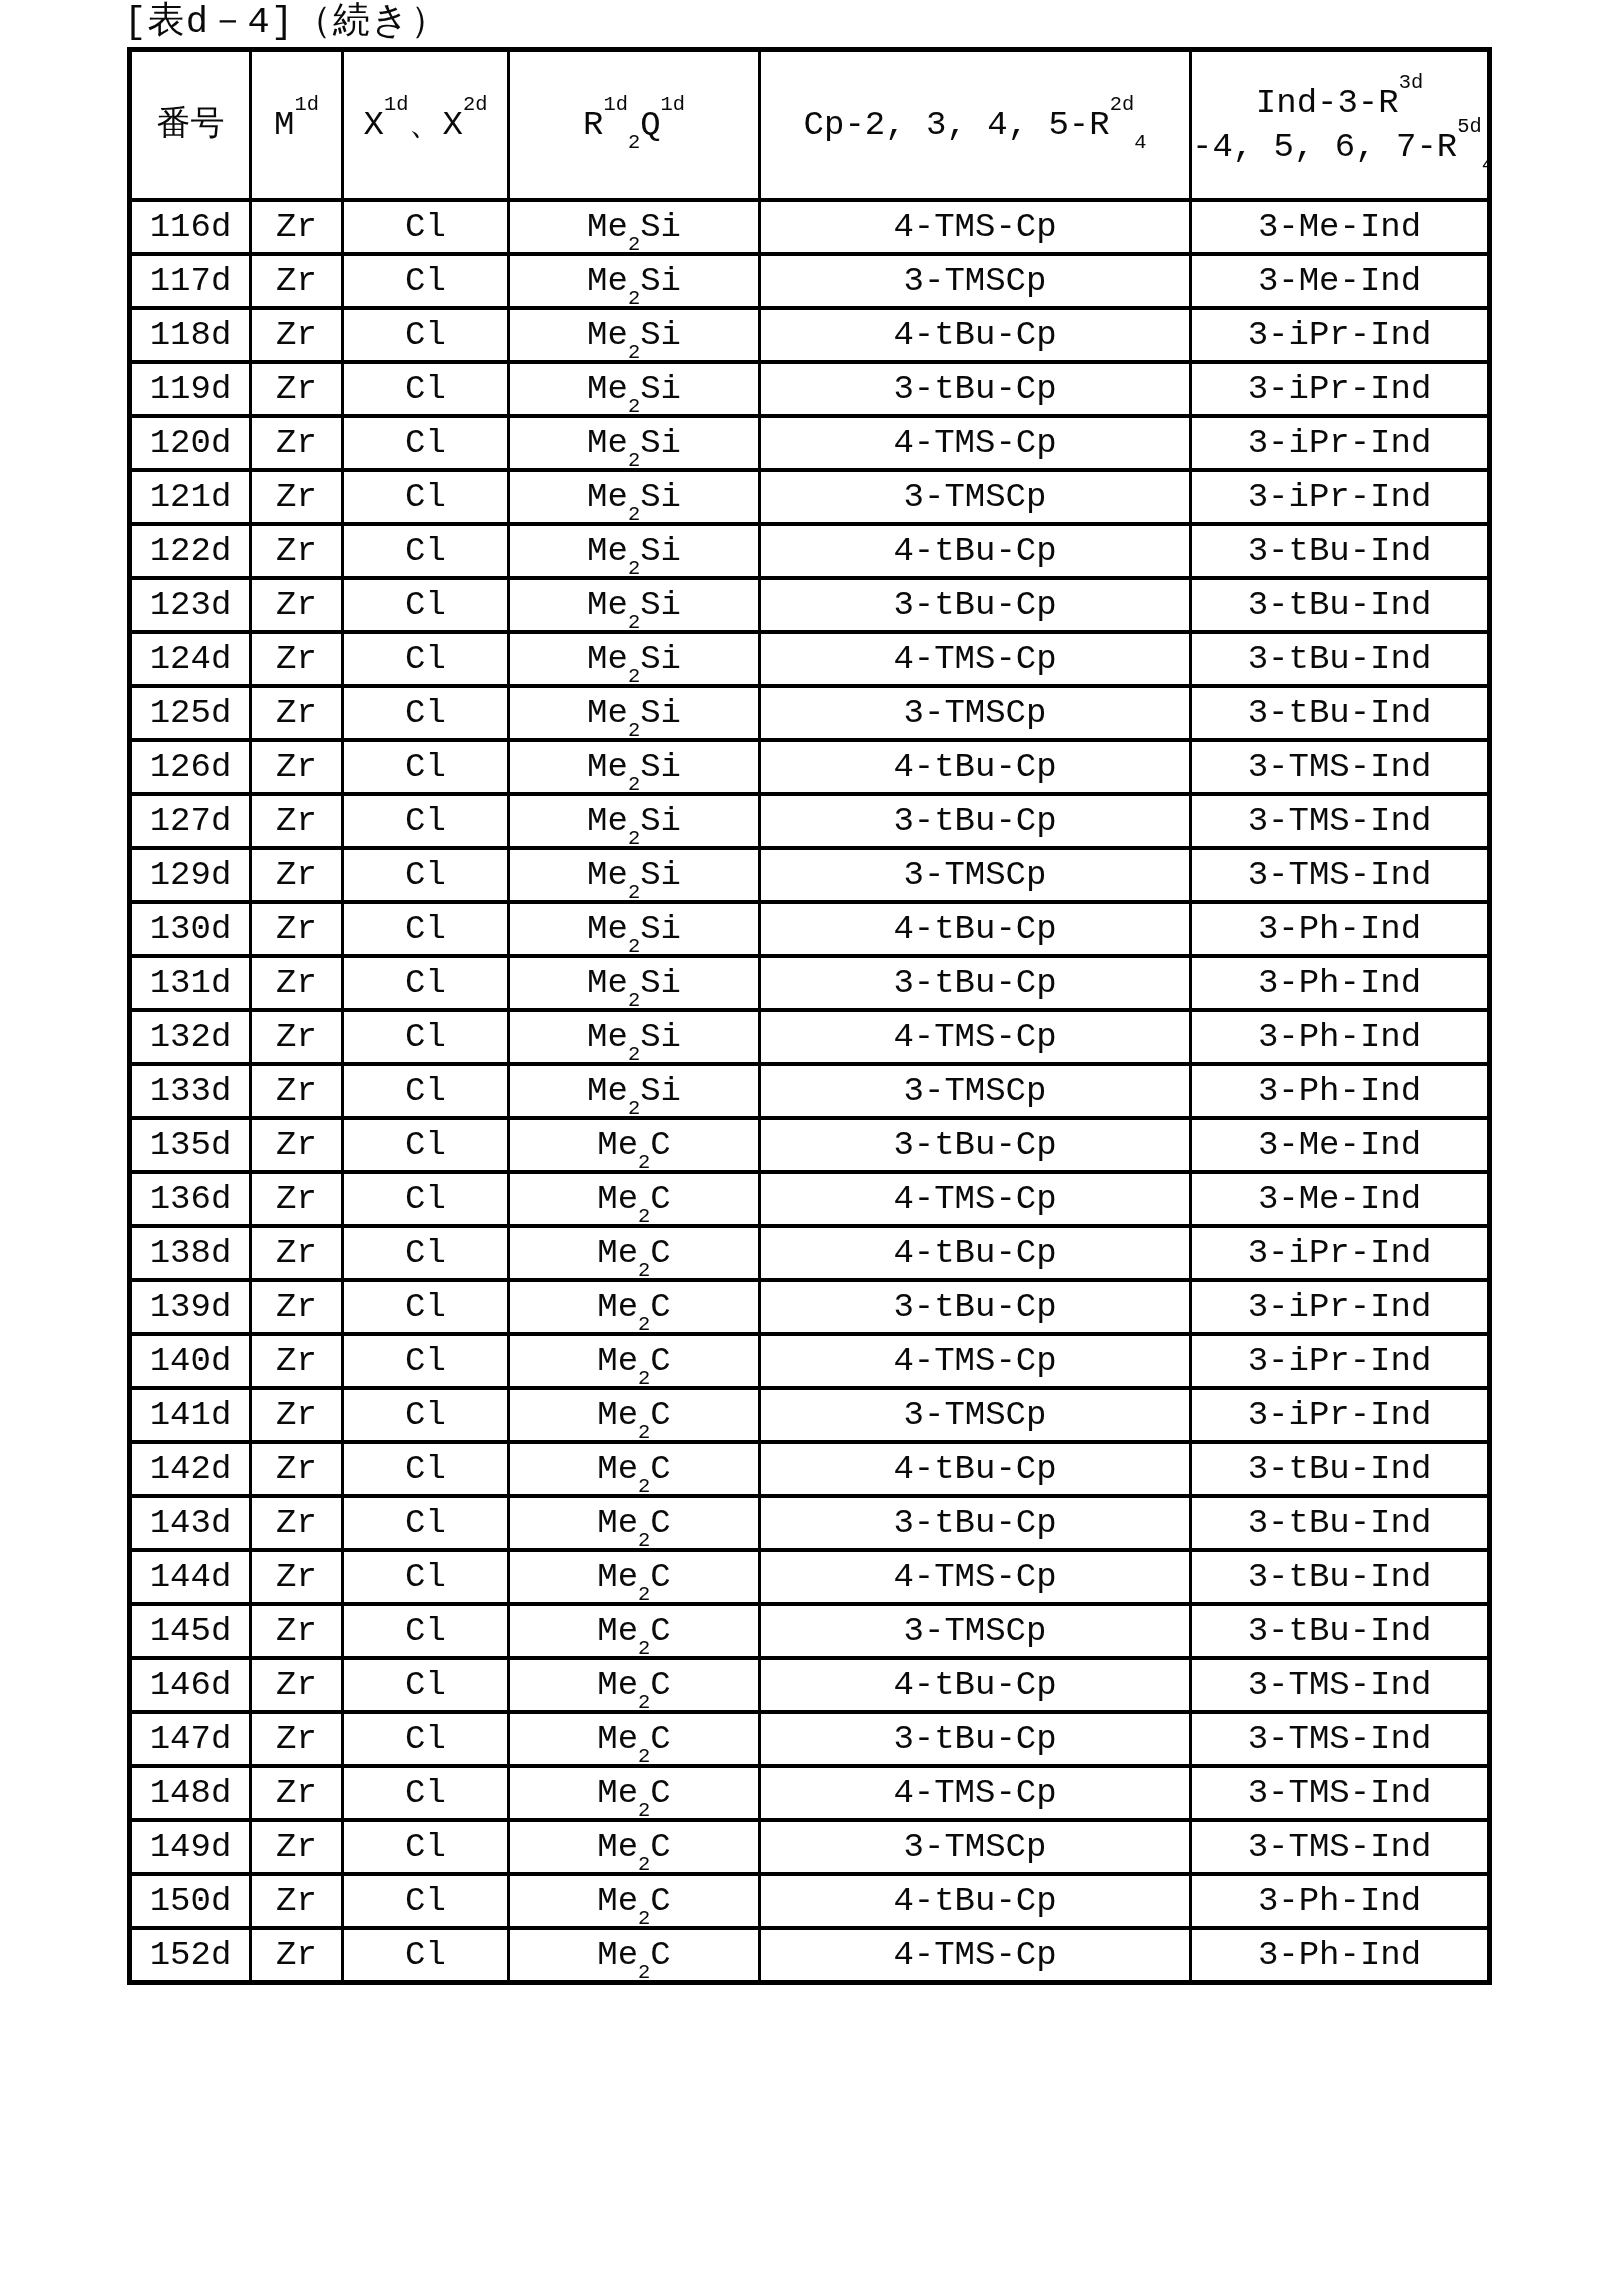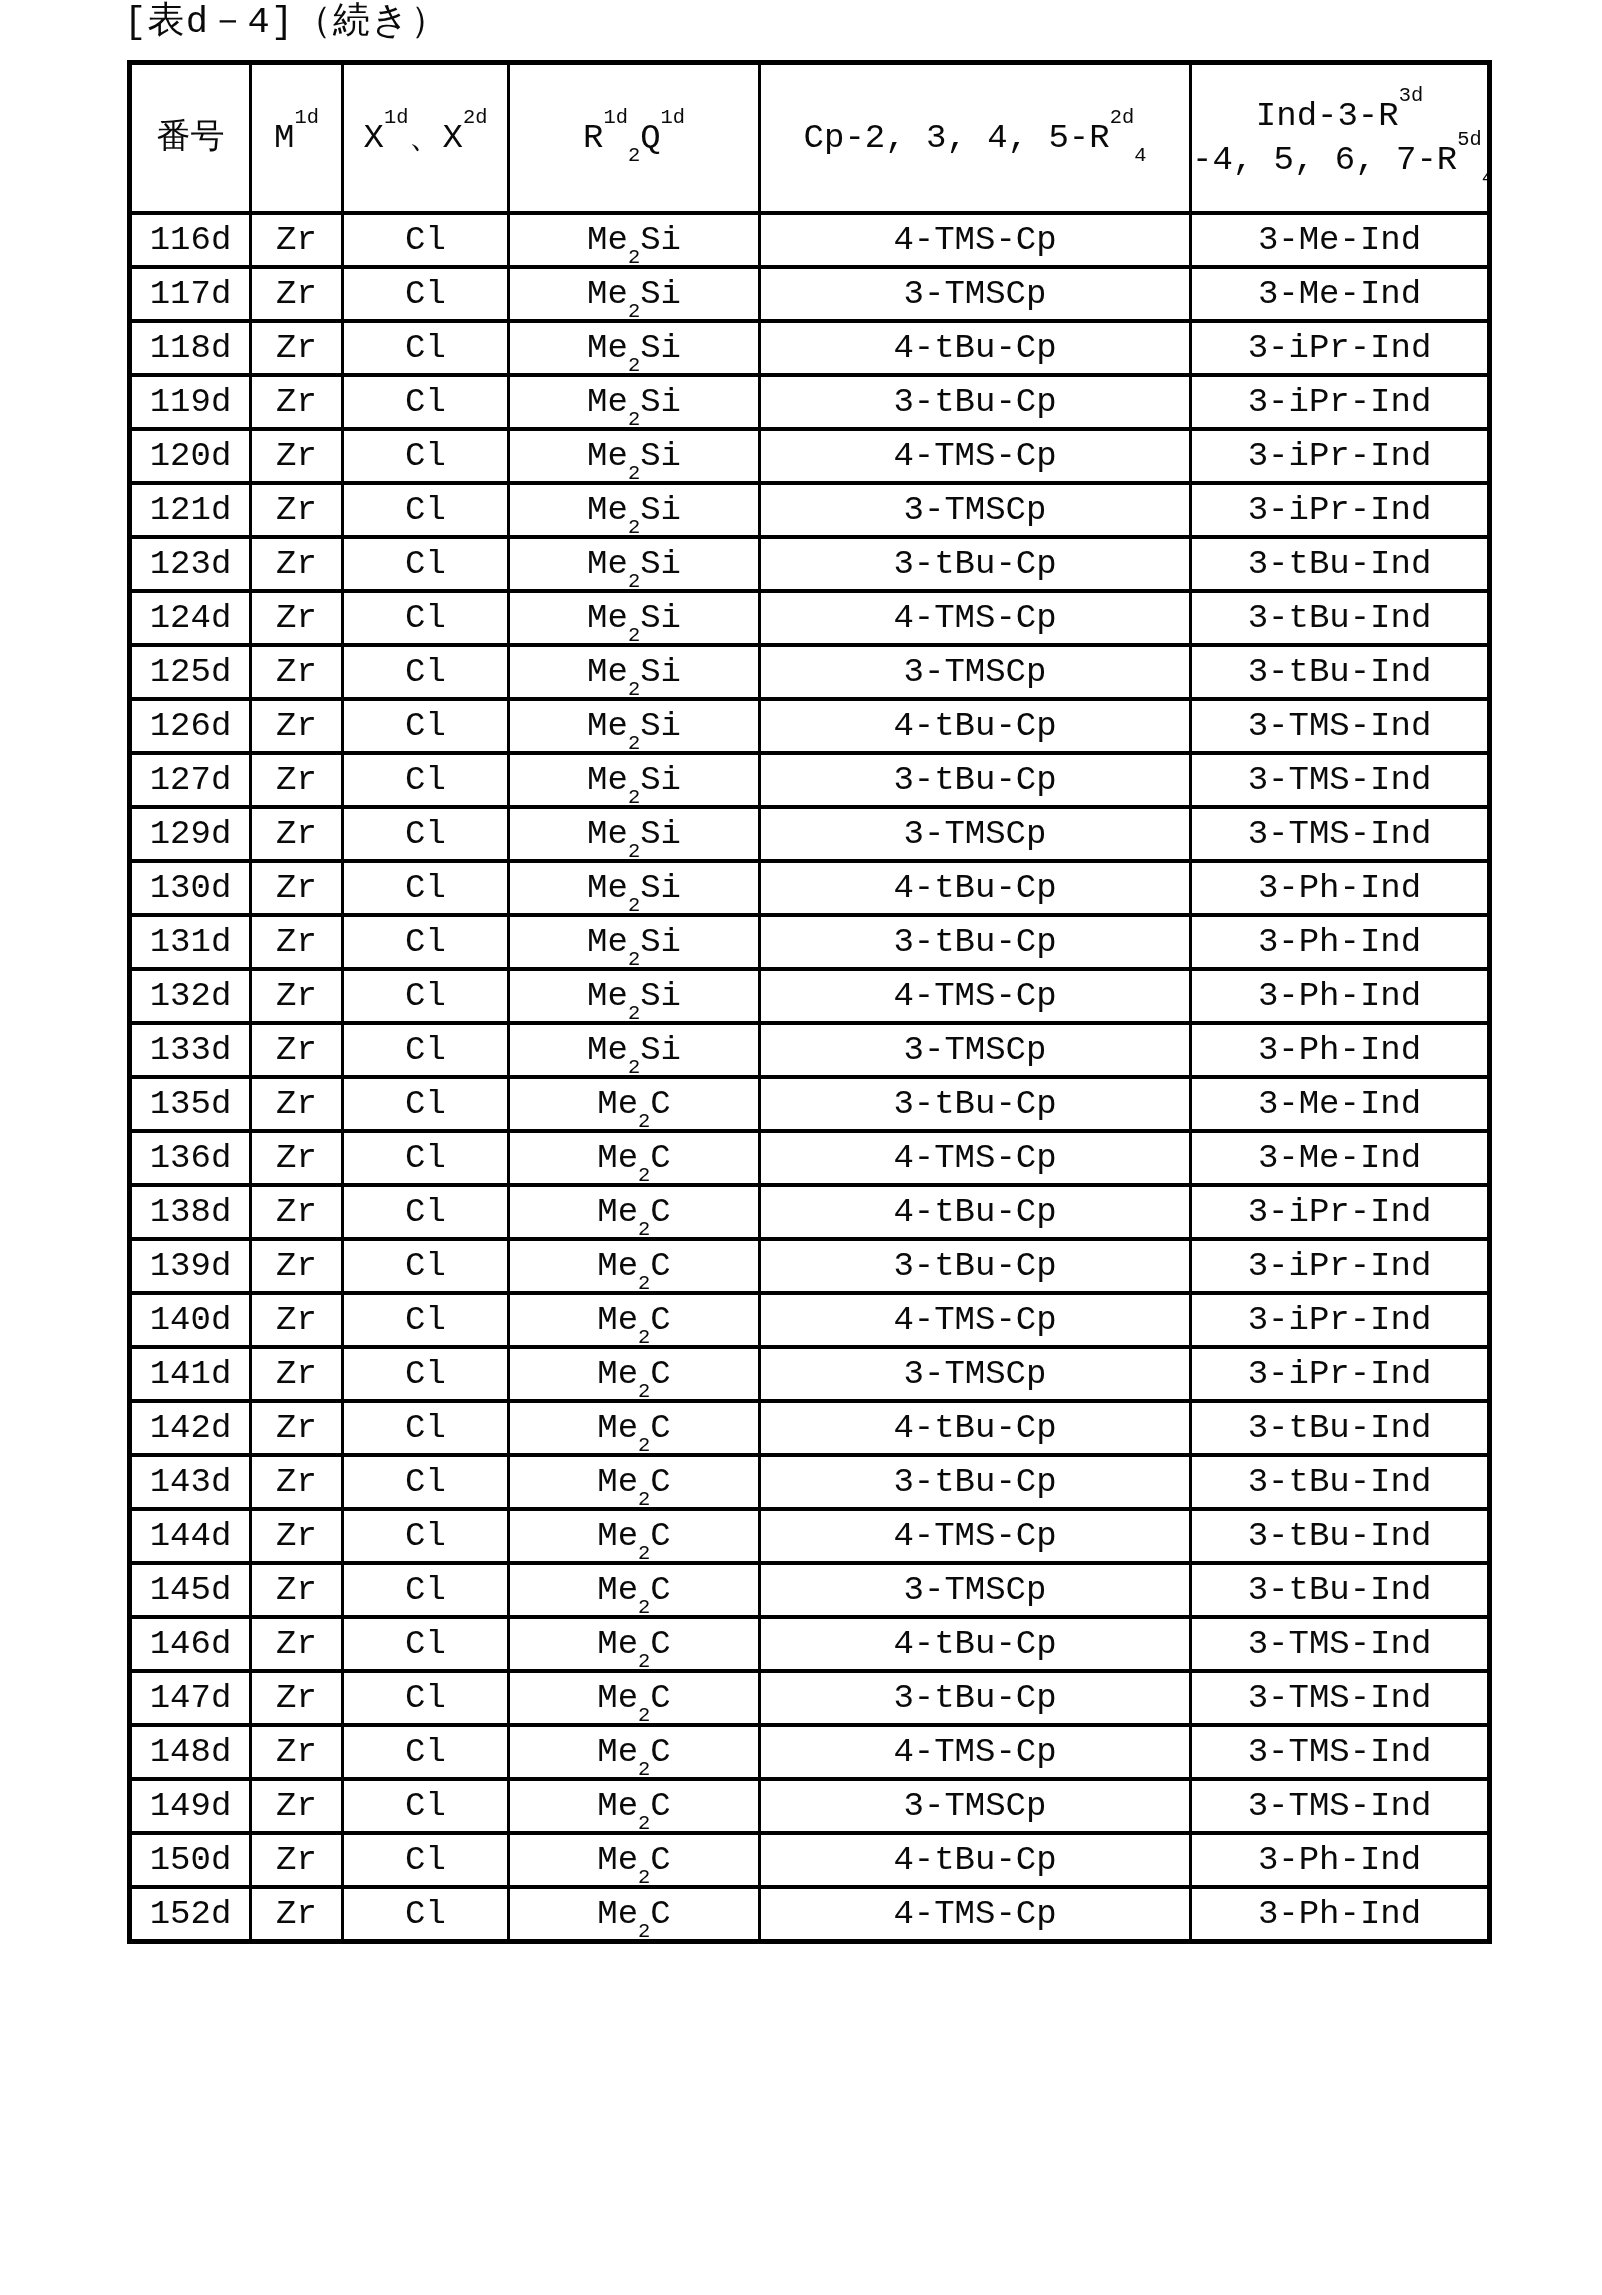--- a/index.html
+++ b/index.html
@@ -14,21 +14,21 @@
   .caption{
     position:absolute;
     left:124px;top:1.3px;
     font-size:37px;
     line-height:43px;
     letter-spacing:1.3px;
     white-space:nowrap;
   }
   table.compound{
     position:absolute;
-    left:127px;top:60px;
+    left:127px;top:47px;
     width:1359px;
     border-collapse:collapse;
     table-layout:fixed;
     border:5.9px solid #000;
   }
   th,td{
     border-left:3.3px solid #000;
     border-right:3.3px solid #000;
     border-top:4.6px solid #000;
     border-bottom:4.6px solid #000;
@@ -117,20 +117,28 @@
         </tr>
         <tr>
           <td>121d</td>
           <td>Zr</td>
           <td>Cl</td>
           <td>Me<sub>2</sub>Si</td>
           <td>3-TMSCp</td>
           <td>3-iPr-Ind</td>
         </tr>
         <tr>
+          <td>122d</td>
+          <td>Zr</td>
+          <td>Cl</td>
+          <td>Me<sub>2</sub>Si</td>
+          <td>4-tBu-Cp</td>
+          <td>3-tBu-Ind</td>
+        </tr>
+        <tr>
           <td>123d</td>
           <td>Zr</td>
           <td>Cl</td>
           <td>Me<sub>2</sub>Si</td>
           <td>3-tBu-Cp</td>
           <td>3-tBu-Ind</td>
         </tr>
         <tr>
           <td>124d</td>
           <td>Zr</td>

